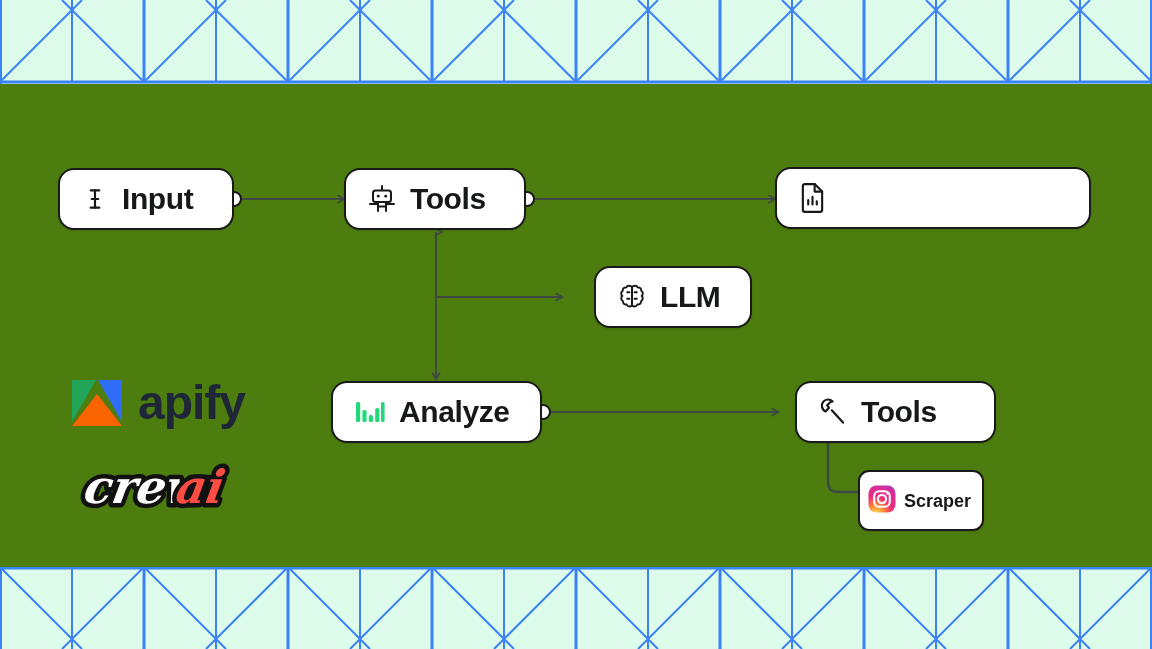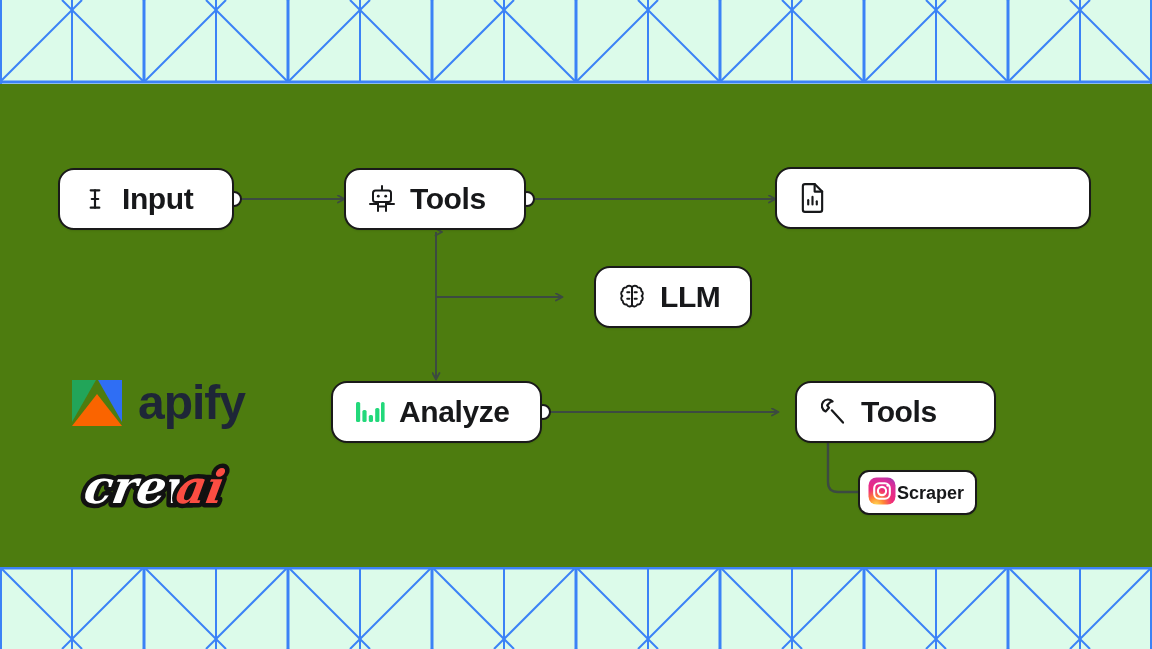--- a/index.html
+++ b/index.html
@@ -60,25 +60,25 @@
   #node-analysisreport { left: 775px; top: 167px; width: 316px; height: 62px; }
   #node-llm            { left: 594px; top: 266px; width: 158px; height: 62px; }
   #node-analyze        { left: 331px; top: 381px; width: 211px; height: 62px; }
   #node-tools          { left: 778px; top: 381px; width: 201px; height: 62px; margin-left: 17px; }
 
   
   #node-scraper {
     position: absolute;
     left: 858px;
     top: 470px;
-    height: 45px;
+    height: 61px;
     box-sizing: border-box;
     display: flex;
     align-items: center;
-    gap: 1px;
+    gap: 8px;
     background: #ffffff;
     border: 2.5px solid #1a1a1a;
     border-radius: 11px;
     padding: 0 11px 0 8px;
     box-shadow: 0 1px 2px rgba(0,0,0,0.10);
   }
   #node-scraper .label {
     font-size: 18px;
     font-weight: 700;
     color: #17181a;

